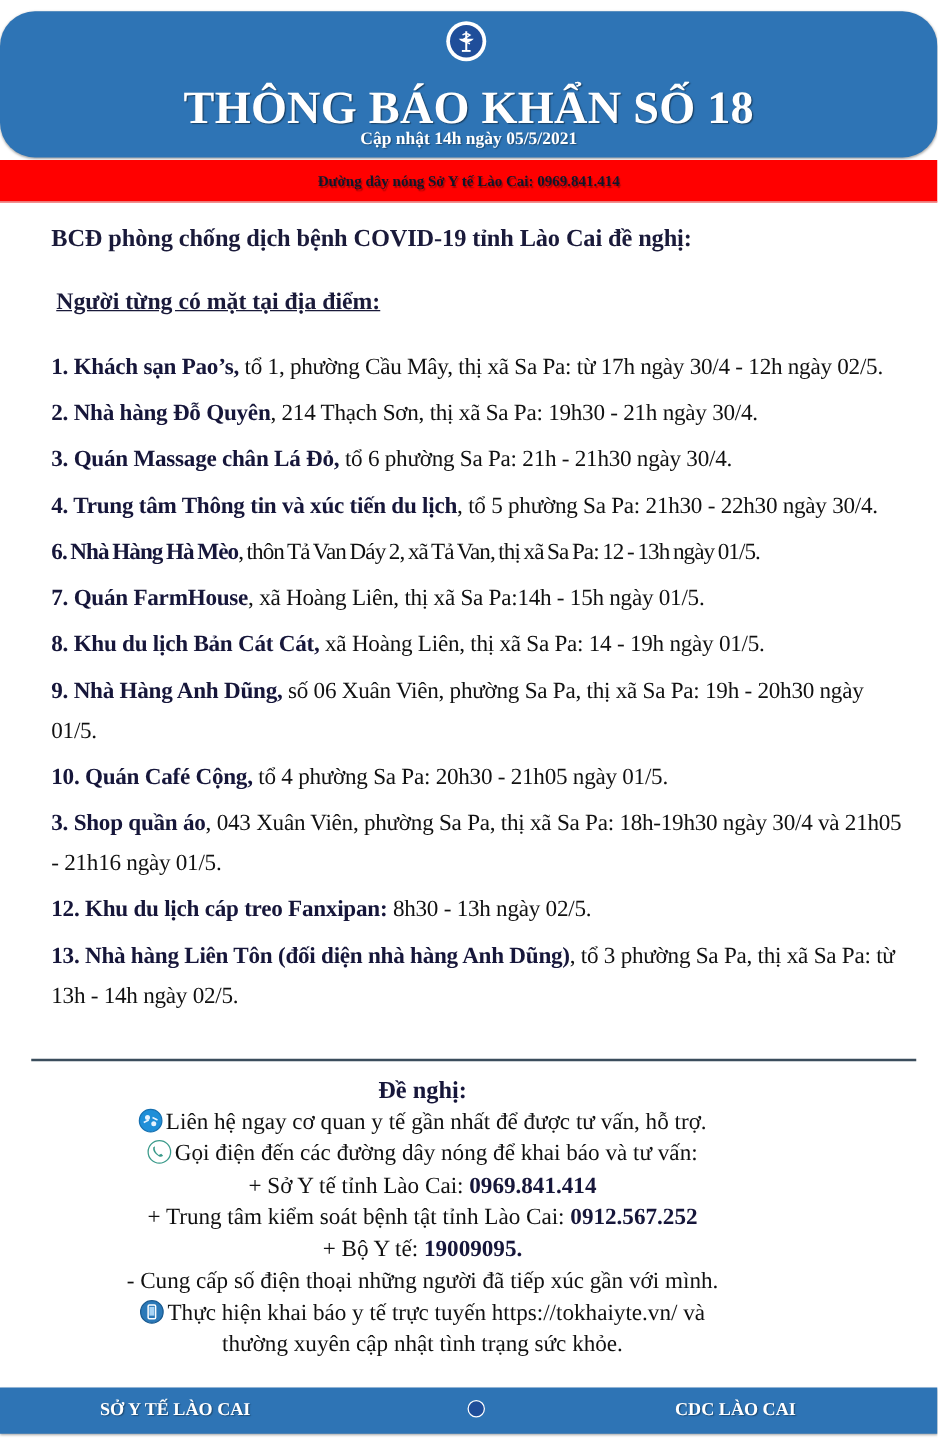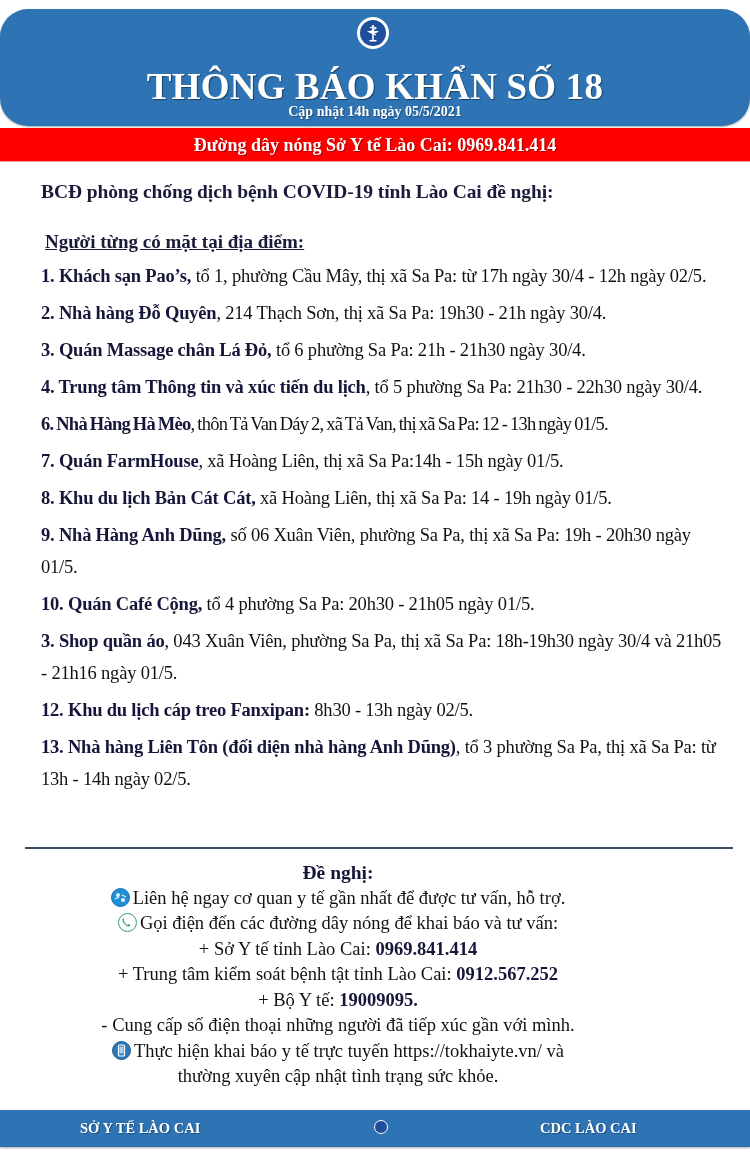--- a/index.html
+++ b/index.html
@@ -31,34 +31,34 @@
     }
     .header-sub {
       position: absolute; left: 0; right: 0; top: 95px;
       font-size: 14px; font-weight: bold;
       text-shadow: 1px 1px 1px rgba(0,0,0,0.35);
       line-height: 16px;
     }
     .hotline-bar {
       position: absolute; left: 0; top: 128px; width: 750px; height: 34px;
       background: #ff0000;
-      color: #ffffff; text-align: center;
-      font-size: 18px; font-weight: bold; line-height: 34px;
+      color: #0f172a; text-align: center;
+      font-size: 12px; font-weight: bold; line-height: 34px;
       text-shadow: 1px 1px 1px rgba(0,0,0,0.35);
       border-bottom: 1px solid #e8a0a0;
     }
 
     .content {
       position: absolute; left: 41px; top: 176px; width: 690px;
       font-size: 18.5px; line-height: 32px;
     }
     .intro { font-weight: bold; font-size: 19.5px; color: #1a1a3a; margin-bottom: 18px; letter-spacing: -0.1px; }
     .section-title {
       font-weight: bold; text-decoration: underline; color: #1a1a3a;
-      font-size: 19px; margin-left: 4px; margin-bottom: 2px;
+      font-size: 19px; margin-left: 4px; margin-bottom: 20px;
     }
     .loc { margin-bottom: 5px; letter-spacing: -0.2px; }
     .loc b { color: #16163a; }
     .loc.tight { letter-spacing: -0.75px; word-spacing: -1px; }
 
     .divider {
       position: absolute; left: 25px; top: 847px; width: 708px; height: 2px;
       background: #3b4d5c;
     }
 

